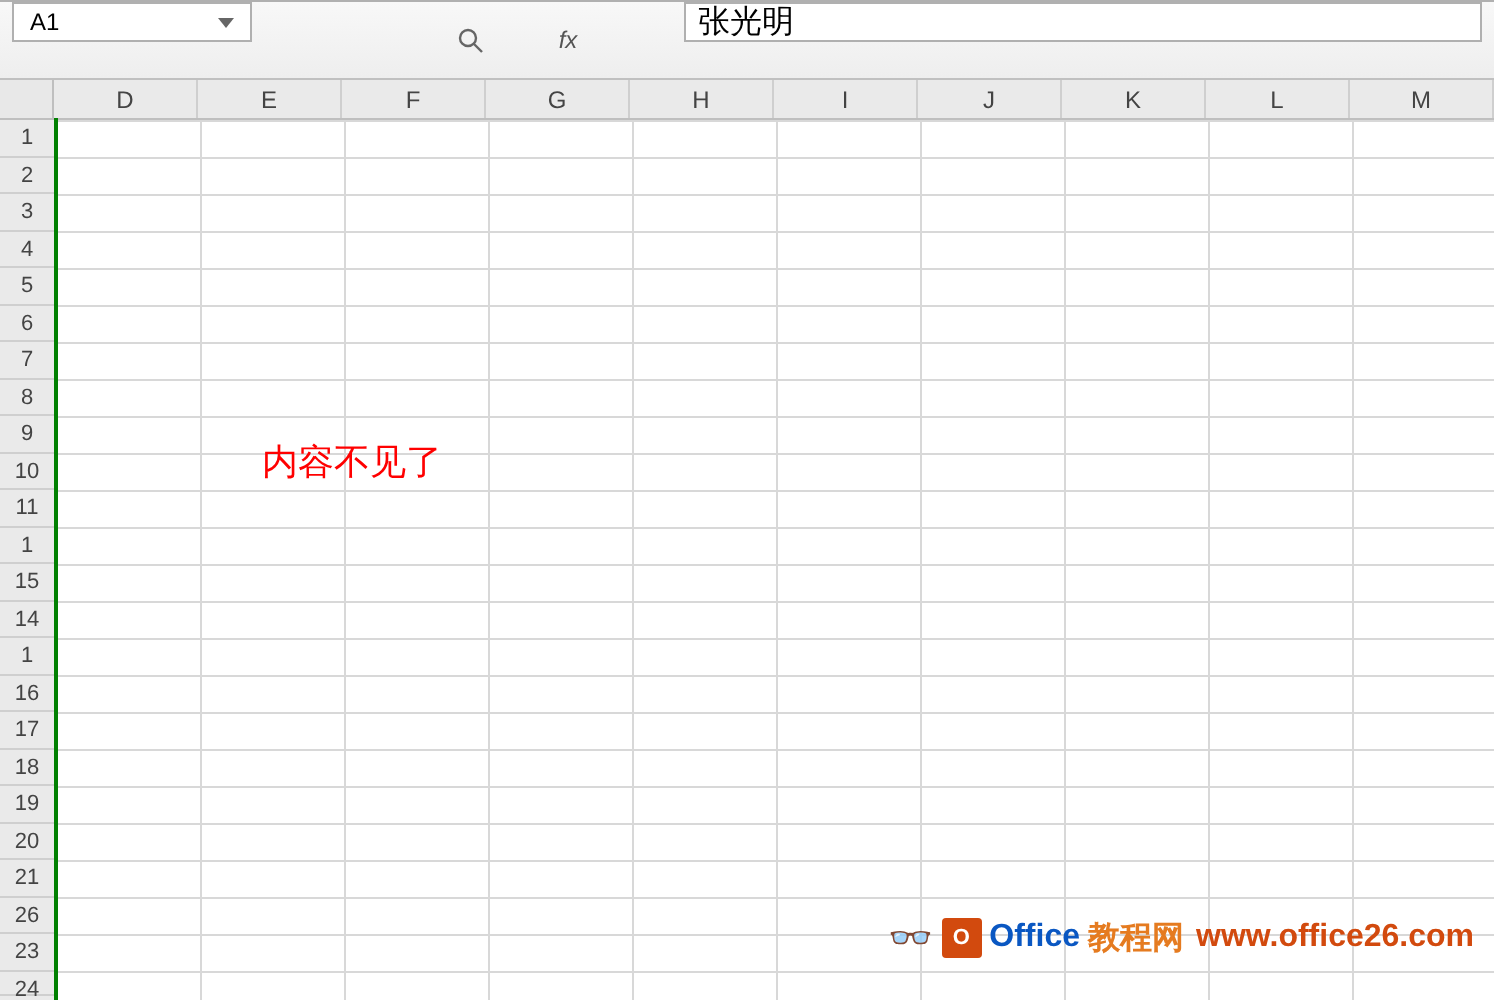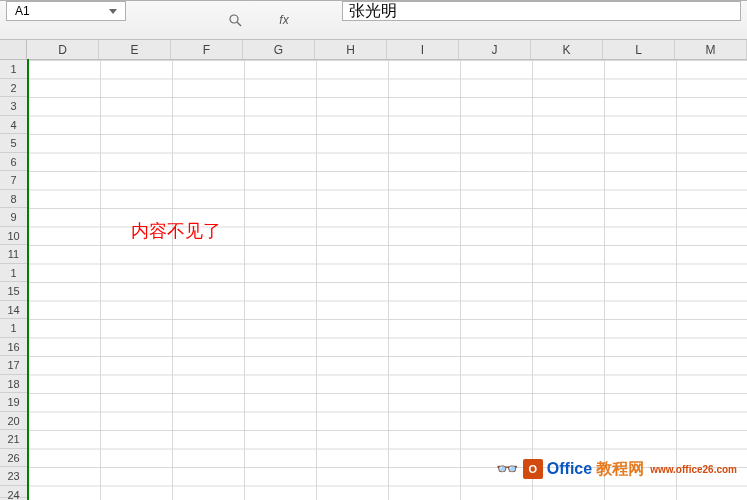--- a/index.html
+++ b/index.html
@@ -133,21 +133,21 @@
       background: #d24a0e;
       color: #fff;
       display: flex;
       align-items: center;
       justify-content: center;
       font-size: 11px;
       border-radius: 2px;
     }
     .watermark .wm-blue { color: #0a57c2; }
     .watermark .wm-orange { color: #e57b20; }
-    .watermark .wm-sub { font-size: 10px; color: #d24a0e; margin-left: 2px; }
+    .watermark .wm-sub { font-size: 16px; color: #d24a0e; margin-left: 2px; }
     .row-h.last { height: 12px; }
   </style>
 </head>
 <body>
 
 <div class="formula-bar">
   <div class="name-box">
     <span class="nb-text">A1</span>
     <span class="nb-arrow"></span>
   </div>

